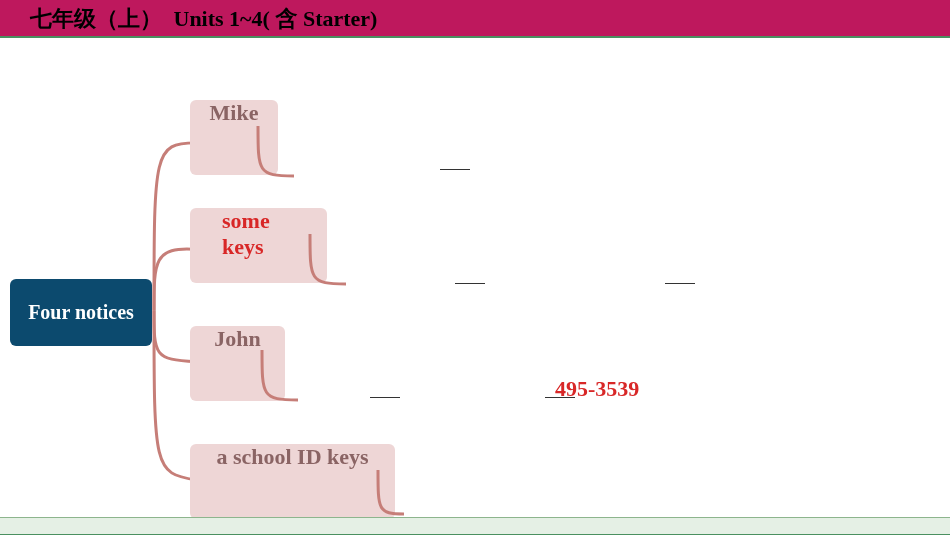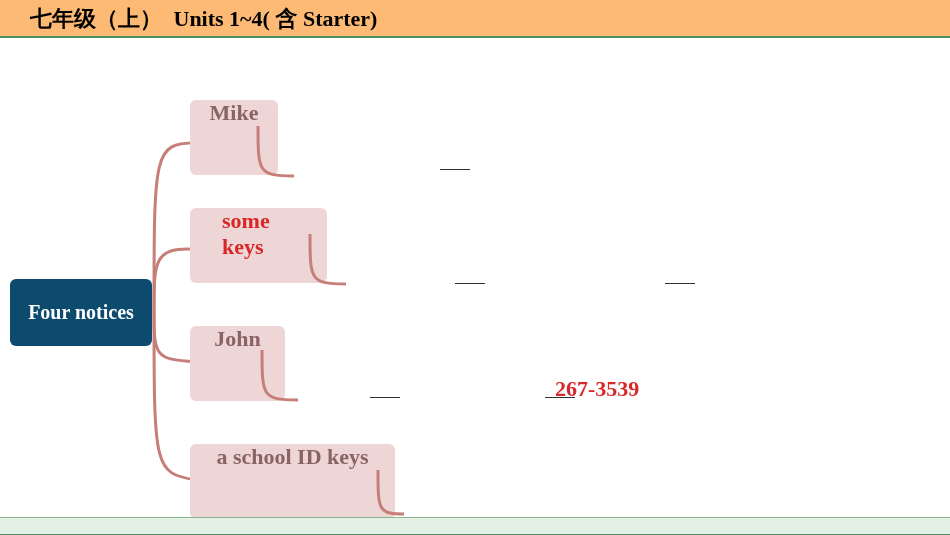--- a/index.html
+++ b/index.html
@@ -5,21 +5,21 @@
 * { margin: 0; padding: 0; box-sizing: border-box; }
 body {
   width: 950px;
   height: 535px;
   font-family: "Times New Roman", serif;
   background: #ffffff;
   position: relative;
   overflow: hidden;
 }
 .header {
-  background: #fdba74;
+  background: #be185d;
   padding: 4px 30px 2px 30px;
   font-size: 22px;
   font-weight: bold;
   border-bottom: 2px solid #4a9060;
 }
 .header-zh { letter-spacing: 0; }
 .header-en { margin-left: 6px; }
 .content {
   position: relative;
   width: 100%;
@@ -127,21 +127,21 @@
   <div class="underline" style="left:665px; top:245px; width:30px;"></div>
 
   <div class="child-node child-3">
     <span>John</span>
   </div>
   <svg class="leaf-connector" style="left:260px;top:310px;width:40px;height:56px;">
     <path d="M 2 2 C 2 48, 2 52, 38 52" stroke="#c67e78" stroke-width="3" fill="none"></path>
   </svg>
   <div class="underline" style="left:370px; top:359px; width:30px;"></div>
   <div class="underline" style="left:545px; top:359px; width:30px;"></div>
-  <div class="phone" style="left:555px; top:338px;">267-3539</div>
+  <div class="phone" style="left:555px; top:338px;">495-3539</div>
 
   <div class="child-node child-4">
     <span>a school ID keys</span>
   </div>
   <svg class="leaf-connector" style="left:376px;top:430px;width:30px;height:50px;">
     <path d="M 2 2 C 2 42, 2 46, 28 46" stroke="#c67e78" stroke-width="3" fill="none"></path>
   </svg>
 
 </div>
 

